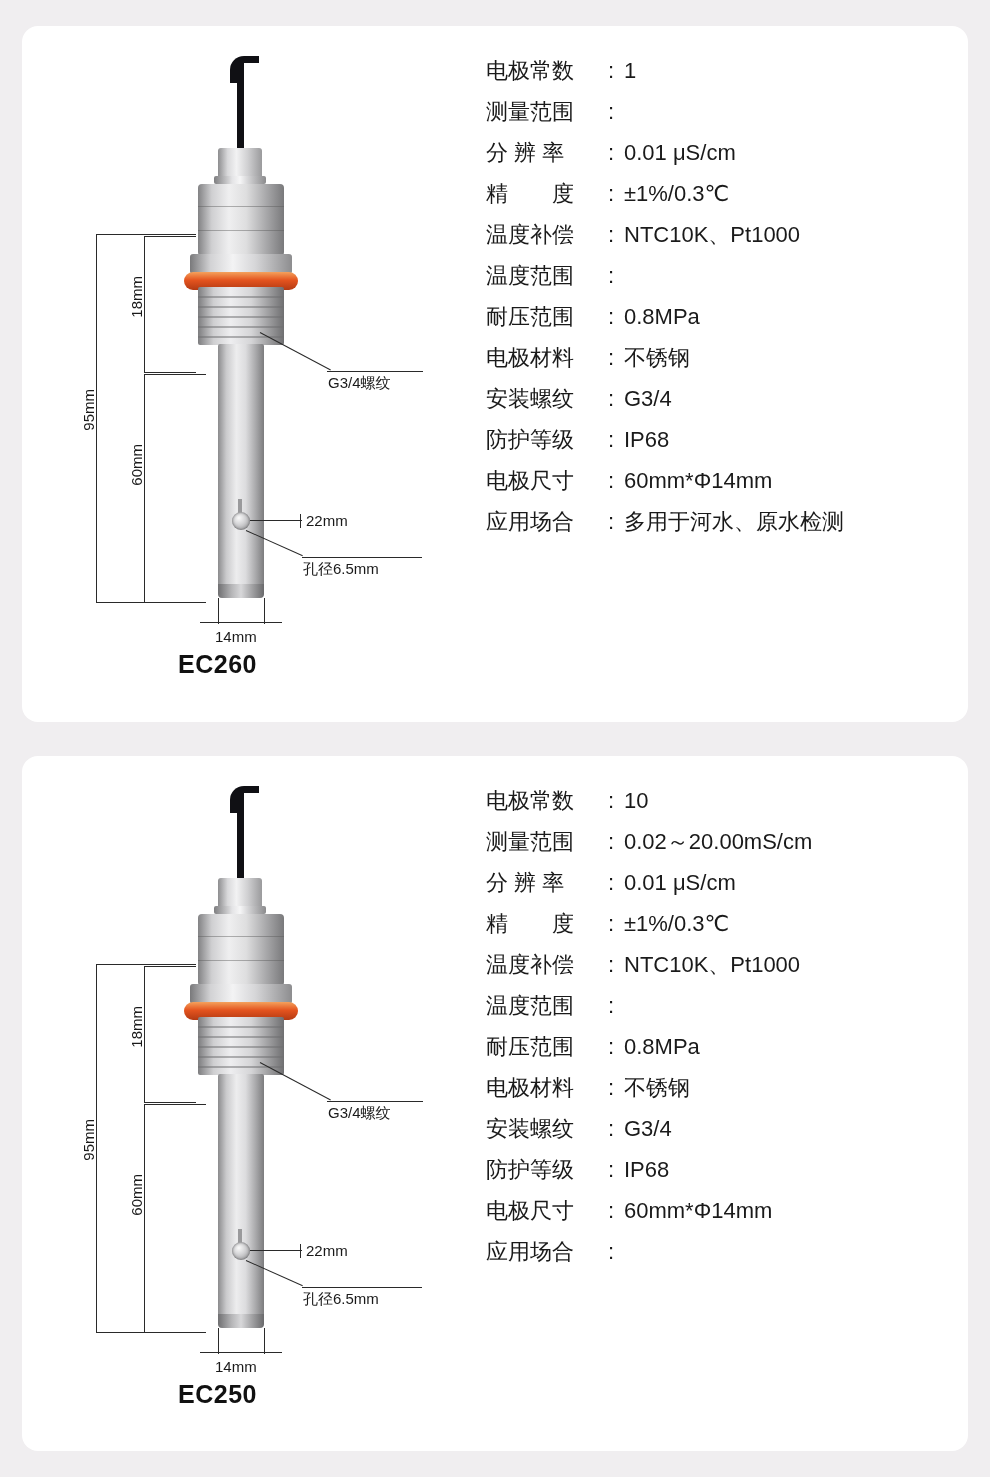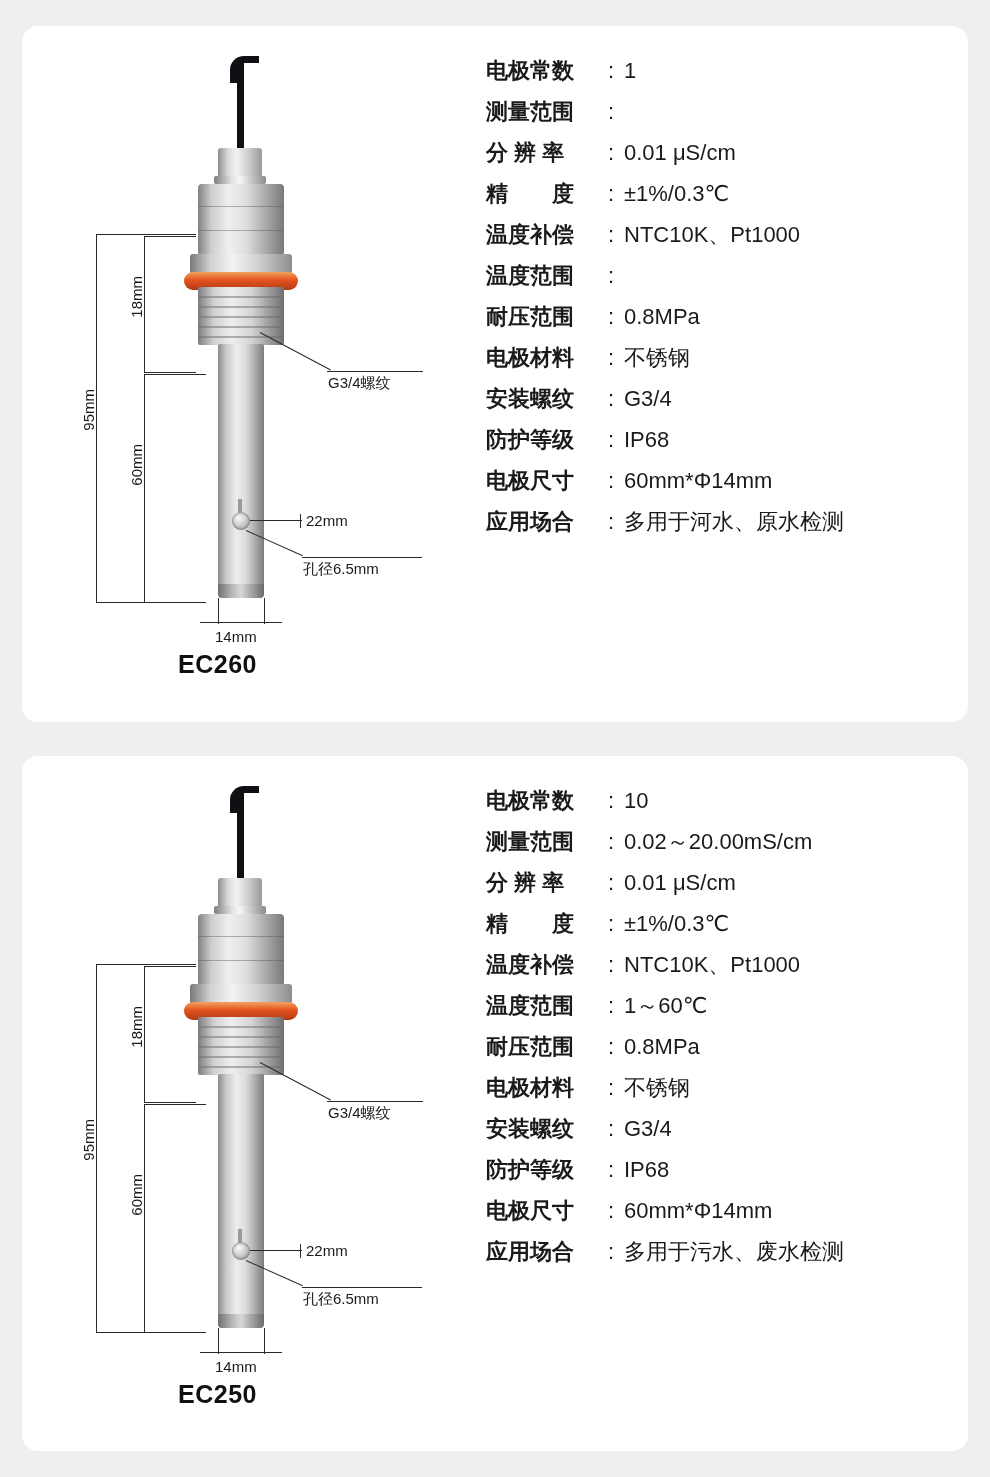--- a/index.html
+++ b/index.html
@@ -239,21 +239,20 @@
     align-items: baseline;
     font-size: 22px;
     line-height: 1.0;
     margin-bottom: 19px;
     white-space: nowrap;
   }
   .spec-label {
     width: 122px;
     flex: 0 0 122px;
     letter-spacing: 0px;
-    font-weight: bold;
   }
   .spec-colon {
     width: 16px;
     flex: 0 0 16px;
   }
   .spec-value {
     flex: 1 1 auto;
   }
 </style>
 </head>
@@ -465,21 +464,20 @@
         <span class="spec-value">±1%/0.3℃</span>
       </div>
       <div class="spec-row">
         <span class="spec-label">温度补偿</span>
         <span class="spec-colon">:</span>
         <span class="spec-value">NTC10K、Pt1000</span>
       </div>
       <div class="spec-row">
         <span class="spec-label">温度范围</span>
         <span class="spec-colon">:</span>
-        <span class="spec-value">1～60℃</span>
       </div>
       <div class="spec-row">
         <span class="spec-label">耐压范围</span>
         <span class="spec-colon">:</span>
         <span class="spec-value">0.8MPa</span>
       </div>
       <div class="spec-row">
         <span class="spec-label">电极材料</span>
         <span class="spec-colon">:</span>
         <span class="spec-value">不锈钢</span>
@@ -495,18 +493,17 @@
         <span class="spec-value">IP68</span>
       </div>
       <div class="spec-row">
         <span class="spec-label">电极尺寸</span>
         <span class="spec-colon">:</span>
         <span class="spec-value">60mm*Φ14mm</span>
       </div>
       <div class="spec-row">
         <span class="spec-label">应用场合</span>
         <span class="spec-colon">:</span>
-        <span class="spec-value">多用于污水、废水检测</span>
       </div>
     </div>
   </div>
 
 </div>
 
 </body></html>

